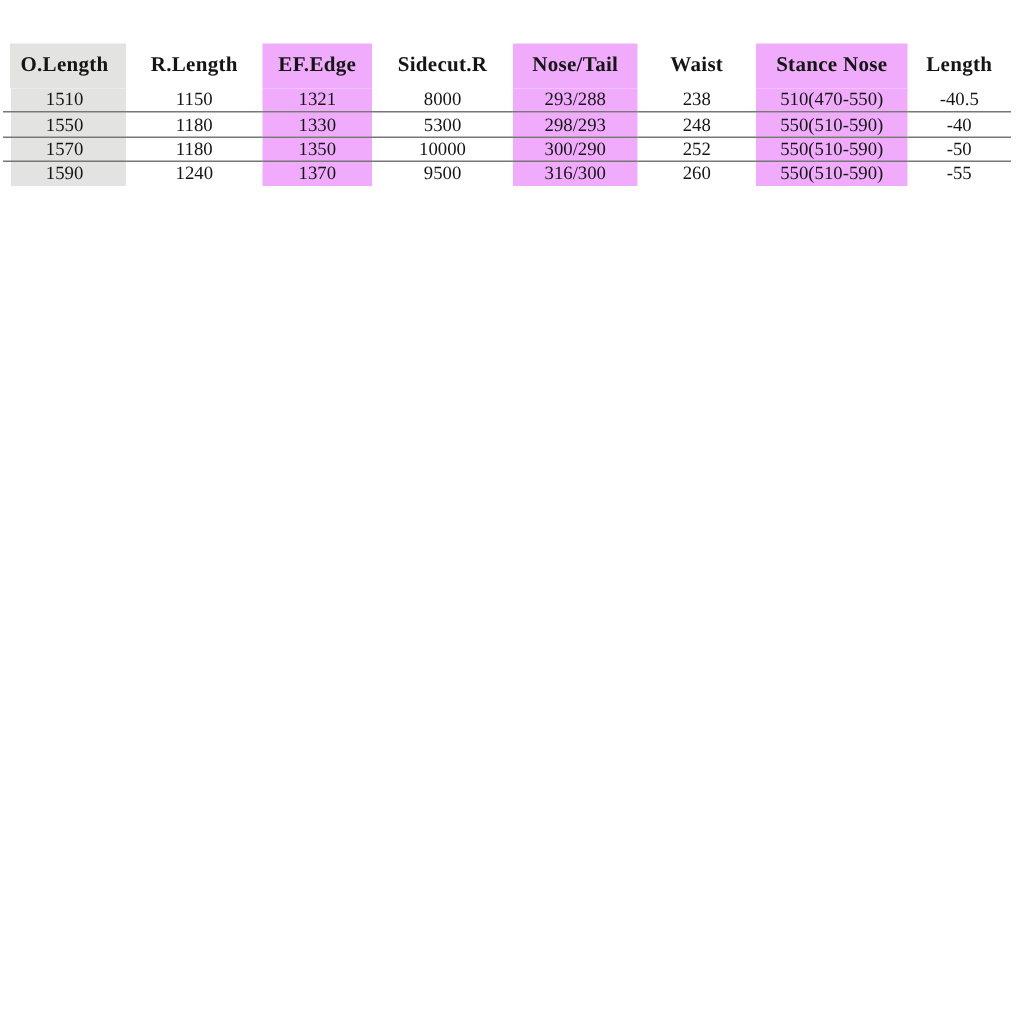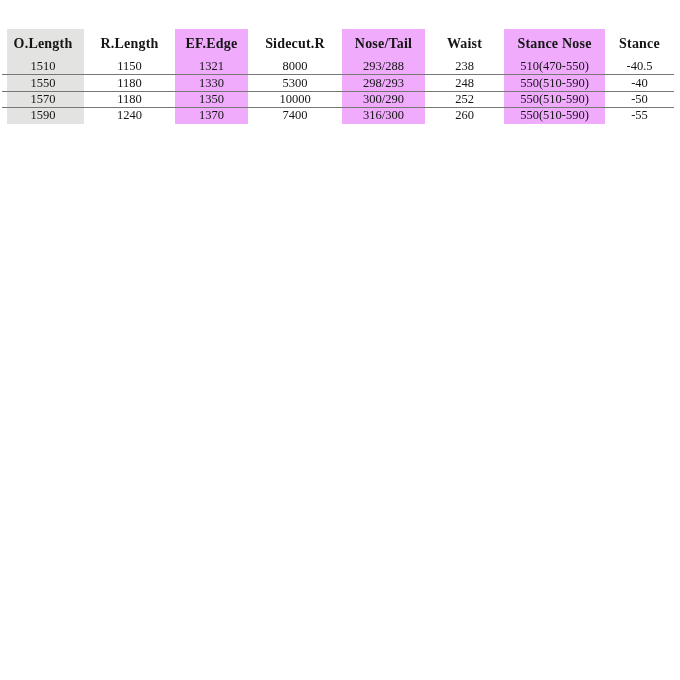--- a/index.html
+++ b/index.html
@@ -73,21 +73,21 @@
     </colgroup>
     <thead>
       <tr>
         <th class="shaded shaded-l">O.Length</th>
         <th>R.Length</th>
         <th class="shaded">EF.Edge</th>
         <th>Sidecut.R</th>
         <th class="shaded">Nose/Tail</th>
         <th>Waist</th>
         <th class="shaded">Stance Nose</th>
-        <th>Stance</th>
+        <th>Length</th>
       </tr>
     </thead>
     <tbody>
       <tr>
         <td class="shaded shaded-l">1510</td>
         <td>1150</td>
         <td class="shaded">1321</td>
         <td>8000</td>
         <td class="shaded">293/288</td>
         <td>238</td>
@@ -111,21 +111,21 @@
         <td>10000</td>
         <td class="shaded">300/290</td>
         <td>252</td>
         <td class="shaded">550(510-590)</td>
         <td>-50</td>
       </tr>
       <tr>
         <td class="shaded shaded-l">1590</td>
         <td>1240</td>
         <td class="shaded">1370</td>
-        <td>7400</td>
+        <td>9500</td>
         <td class="shaded">316/300</td>
         <td>260</td>
         <td class="shaded">550(510-590)</td>
         <td>-55</td>
       </tr>
     </tbody>
   </table>
 </div>
 
 </body></html>

